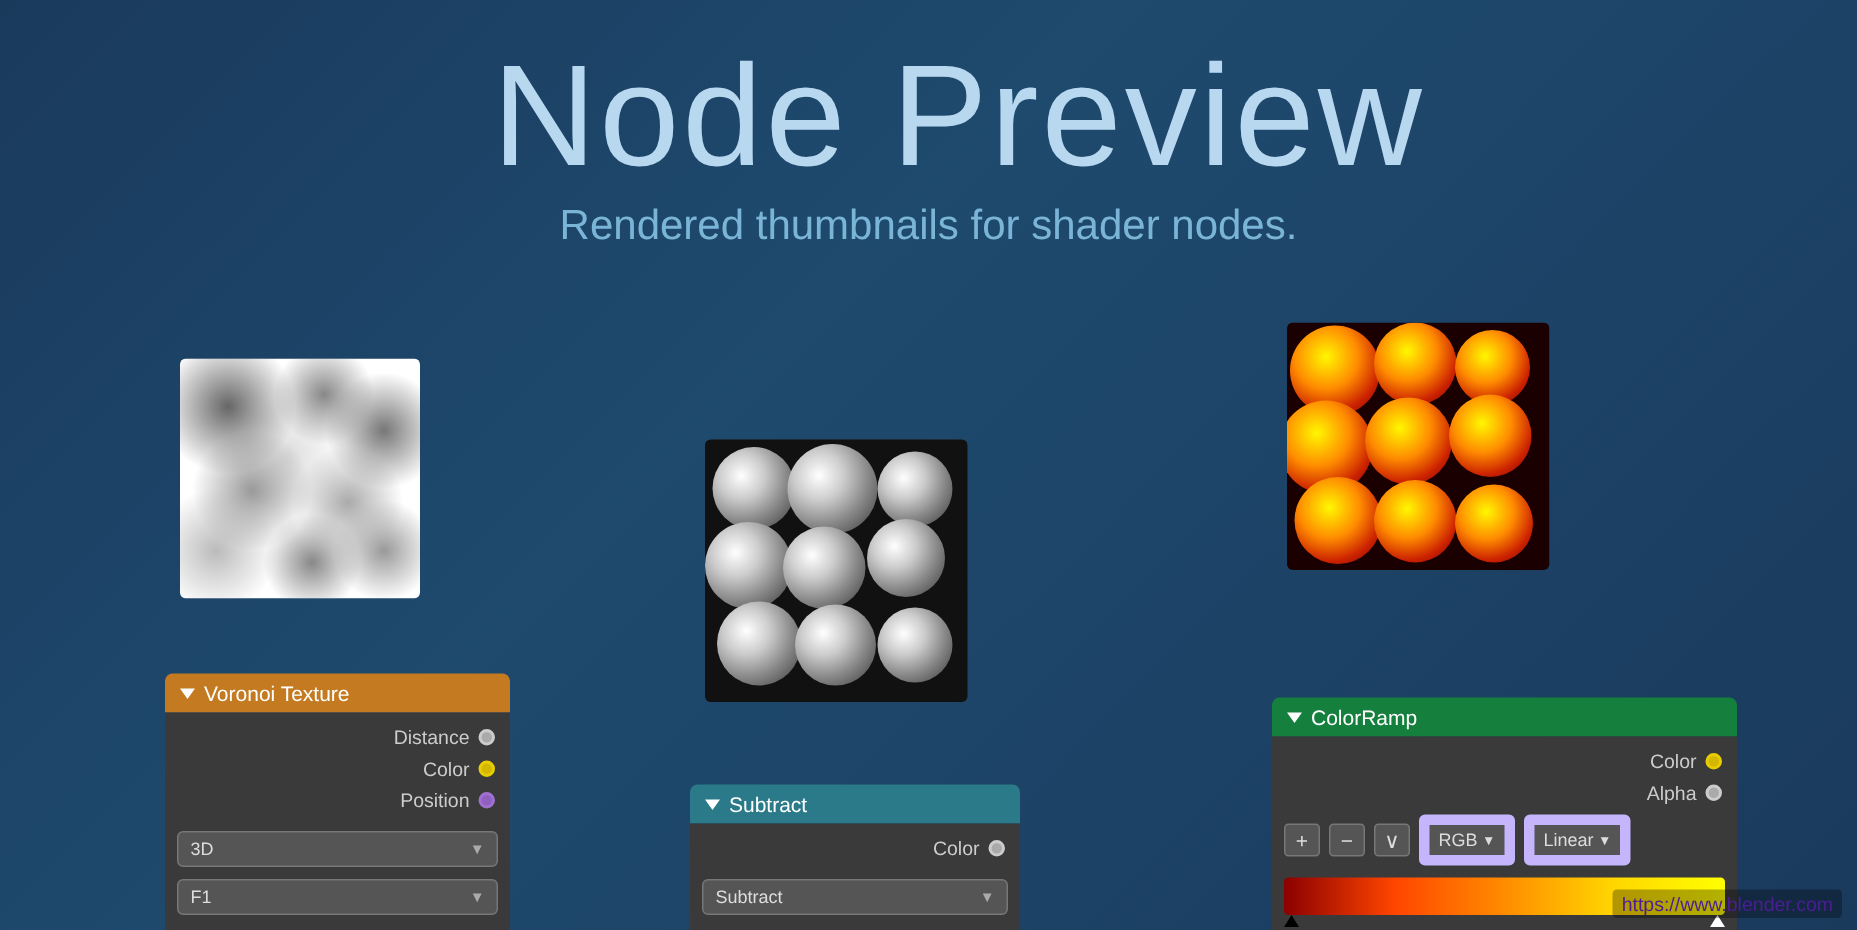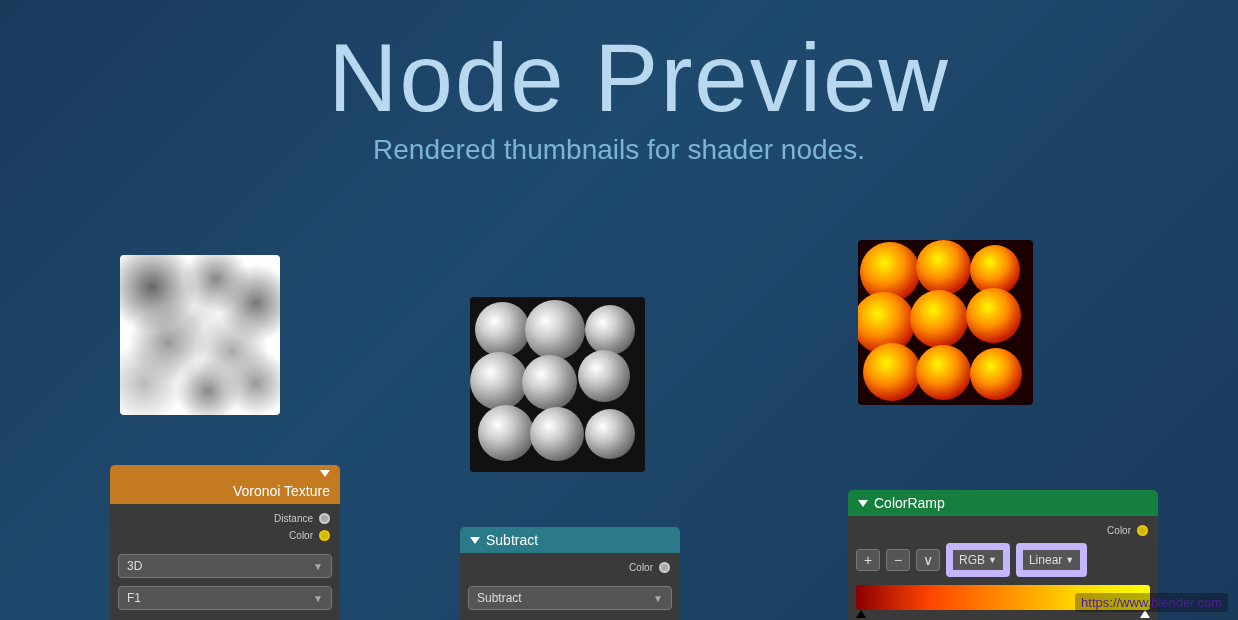--- a/index.html
+++ b/index.html
@@ -59,23 +59,22 @@
       background: #cccccc;
       border-radius: 4px;
       overflow: hidden;
     }
 
     .node-header-voronoi {
       background: #c47a20;
       border-radius: 5px 5px 0 0;
       padding: 5px 10px;
       display: flex;
-      align-items: flex-end;
+      align-items: center;
       gap: 6px;
-      flex-direction: column;
     }
 
     .node-triangle {
       width: 0;
       height: 0;
       border-left: 5px solid transparent;
       border-right: 5px solid transparent;
       border-top: 7px solid #fff;
       display: inline-block;
     }
@@ -94,21 +93,21 @@
     .node-row {
       display: flex;
       justify-content: flex-end;
       align-items: center;
       padding: 3px 10px;
       gap: 6px;
     }
 
     .node-label {
       color: #cccccc;
-      font-size: 10px;
+      font-size: 13px;
     }
 
     .socket {
       width: 11px;
       height: 11px;
       border-radius: 50%;
       border: 2px solid #888;
       background: #555;
       flex-shrink: 0;
     }
@@ -313,20 +312,24 @@
     </div>
     <div class="node-body">
       <div class="node-row">
         <span class="node-label">Distance</span>
         <span class="socket gray"></span>
       </div>
       <div class="node-row">
         <span class="node-label">Color</span>
         <span class="socket yellow"></span>
       </div>
+      <div class="node-row">
+        <span class="node-label">Position</span>
+        <span class="socket purple"></span>
+      </div>
       <div class="node-divider"></div>
       <div class="node-dropdown-row">
         <div class="node-dropdown">
           <span>3D</span>
           <span class="dropdown-arrow">▼</span>
         </div>
       </div>
       <div class="node-dropdown-row">
         <div class="node-dropdown">
           <span>F1</span>
@@ -386,20 +389,24 @@
     </div>
     <div class="node-header-ramp">
       <span class="node-triangle"></span>
       <span class="node-header-label">ColorRamp</span>
     </div>
     <div class="node-body">
       <div class="node-row">
         <span class="node-label">Color</span>
         <span class="socket yellow"></span>
       </div>
+      <div class="node-row">
+        <span class="node-label">Alpha</span>
+        <span class="socket gray"></span>
+      </div>
       <div class="ramp-controls">
         <div class="ramp-btn">+</div>
         <div class="ramp-btn">−</div>
         <div class="ramp-btn">∨</div>
         <div class="ramp-dropdown">
           <span>RGB</span>
           <span style="font-size:9px;">▼</span>
         </div>
         <div class="ramp-dropdown">
           <span>Linear</span>

